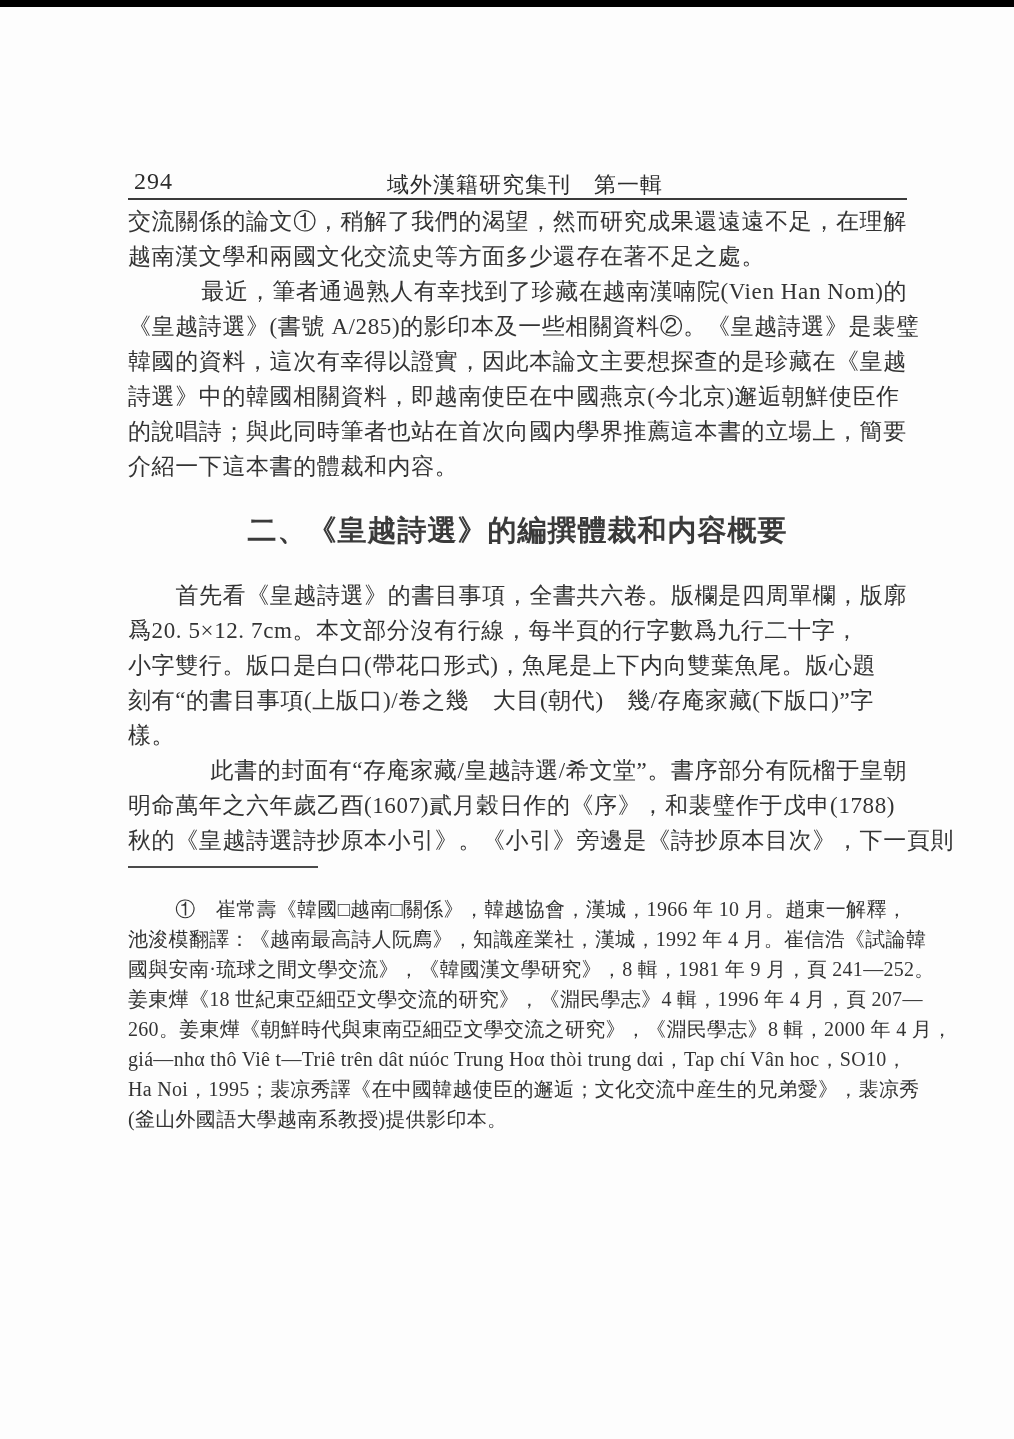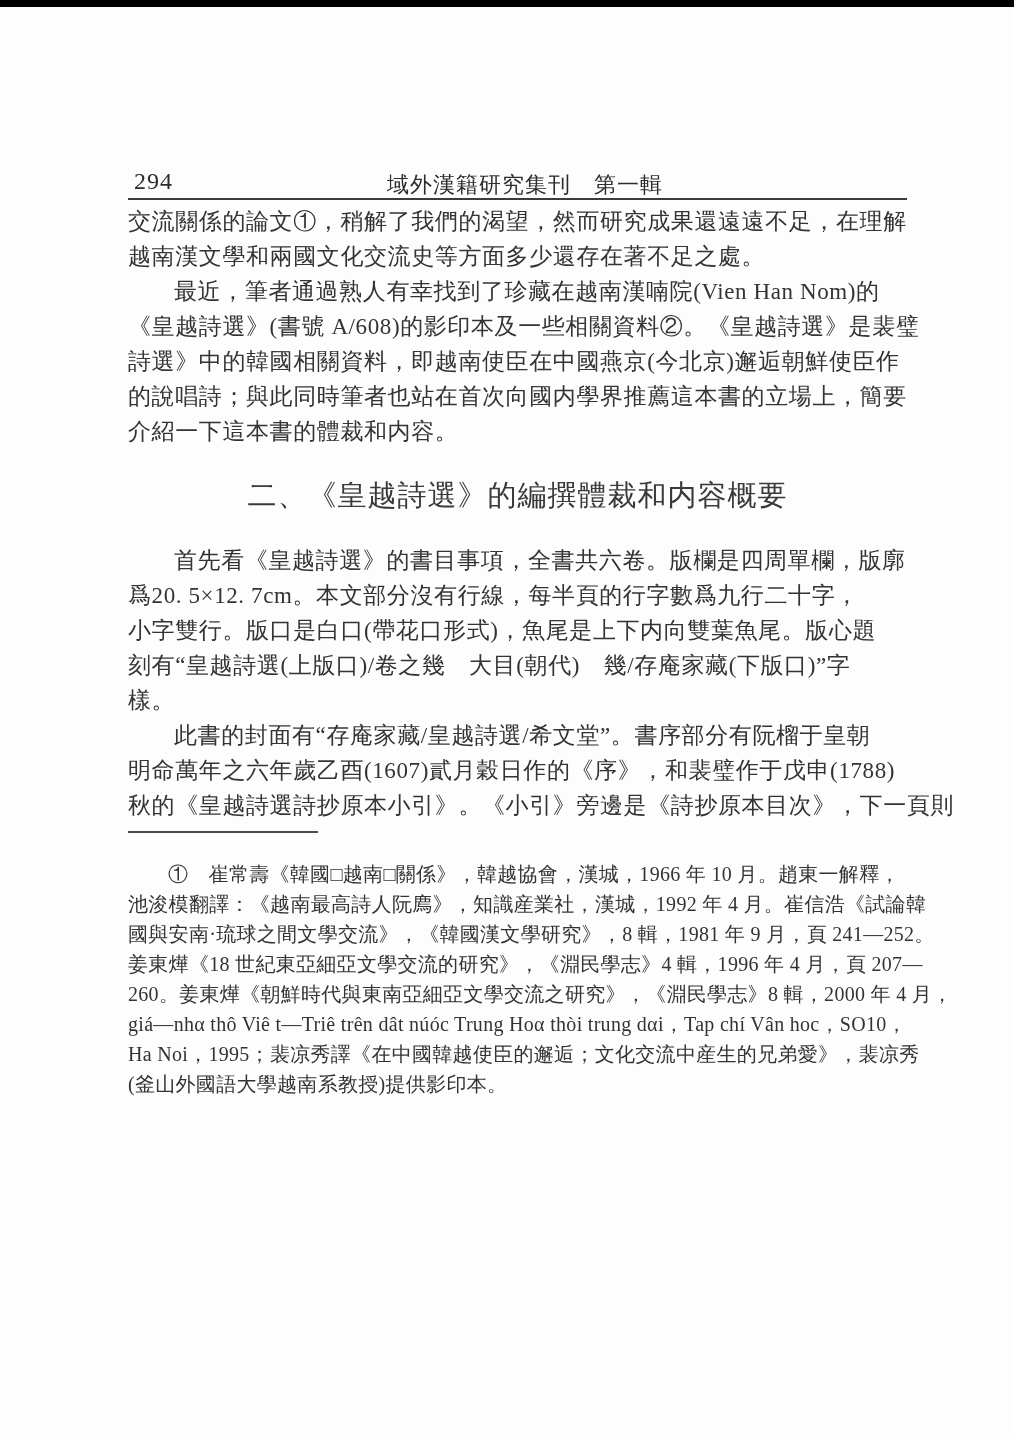--- a/index.html
+++ b/index.html
@@ -52,28 +52,28 @@
   }
   .body-block { margin-top: 4px; }
   .bl {
     height: 35px;
     line-height: 35px;
     font-size: 23px;
     letter-spacing: 0.6px;
     white-space: nowrap;
     color: #333;
   }
-  .ind { text-indent: 2em; }
+  .ind { text-indent: 2em; text-align: right; }
   .section-heading {
     margin-top: 26px;
     height: 40px;
     line-height: 40px;
     text-align: center;
     font-family: "Liberation Sans", "DejaVu Sans", sans-serif;
-    font-weight: normal;
+    font-weight: bold;
     font-size: 29px;
     letter-spacing: 1px;
     color: #3a3a3a;
     margin-bottom: 28px;
   }
   .footnote-sep {
     margin-top: 8px;
     width: 190px;
     border-top: 2px solid #4a4a4a;
   }
@@ -101,33 +101,34 @@
       <span class="running-title">域外漢籍研究集刊　第一輯</span>
     </div>
 
     <div class="body-block">
       <div>
         <div class="bl">交流關係的論文①，稍解了我們的渴望，然而研究成果還遠遠不足，在理解</div>
         <div class="bl">越南漢文學和兩國文化交流史等方面多少還存在著不足之處。</div>
       </div>
       <div>
         <div class="bl ind">最近，筆者通過熟人有幸找到了珍藏在越南漢喃院(Vien Han Nom)的</div>
-        <div class="bl">《皇越詩選》(書號 A/608)的影印本及一些相關資料②。《皇越詩選》是裴璧</div>
+        <div class="bl">《皇越詩選》(書號 A/285)的影印本及一些相關資料②。《皇越詩選》是裴璧</div>
+        <div class="bl">韓國的資料，這次有幸得以證實，因此本論文主要想探查的是珍藏在《皇越</div>
         <div class="bl">詩選》中的韓國相關資料，即越南使臣在中國燕京(今北京)邂逅朝鮮使臣作</div>
         <div class="bl">的說唱詩；與此同時筆者也站在首次向國内學界推薦這本書的立場上，簡要</div>
         <div class="bl">介紹一下這本書的體裁和内容。</div>
       </div>
 
       <div class="section-heading">二、《皇越詩選》的編撰體裁和内容概要</div>
 
       <div>
         <div class="bl ind">首先看《皇越詩選》的書目事項，全書共六卷。版欄是四周單欄，版廓</div>
         <div class="bl">爲20. 5×12. 7cm。本文部分沒有行線，每半頁的行字數爲九行二十字，</div>
         <div class="bl">小字雙行。版口是白口(帶花口形式)，魚尾是上下内向雙葉魚尾。版心題</div>
-        <div class="bl">刻有“皇越詩選(上版口)/卷之幾　大目(朝代)　幾/存庵家藏(下版口)”字</div>
+        <div class="bl">刻有“的書目事項(上版口)/卷之幾　大目(朝代)　幾/存庵家藏(下版口)”字</div>
         <div class="bl">樣。</div>
       </div>
       <div>
         <div class="bl ind">此書的封面有“存庵家藏/皇越詩選/希文堂”。書序部分有阮榴于皇朝</div>
         <div class="bl">明命萬年之六年歲乙酉(1607)貳月穀日作的《序》，和裴璧作于戊申(1788)</div>
         <div class="bl">秋的《皇越詩選詩抄原本小引》。《小引》旁邊是《詩抄原本目次》，下一頁則</div>
       </div>
     </div>
 
     <div class="footnote-sep"></div>

